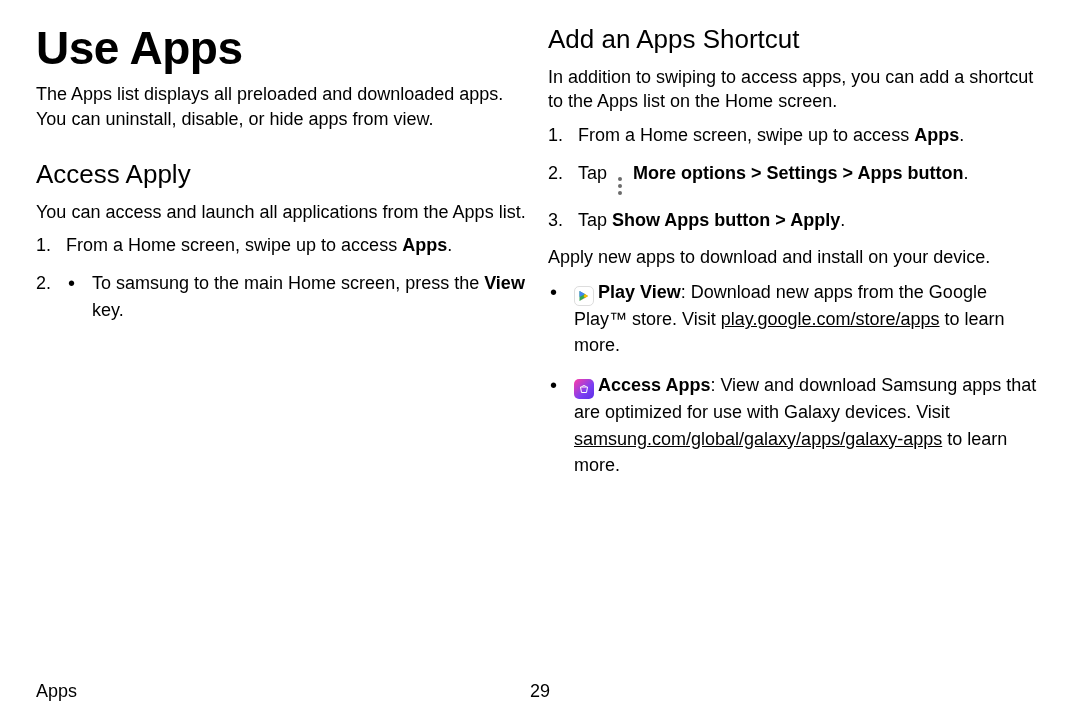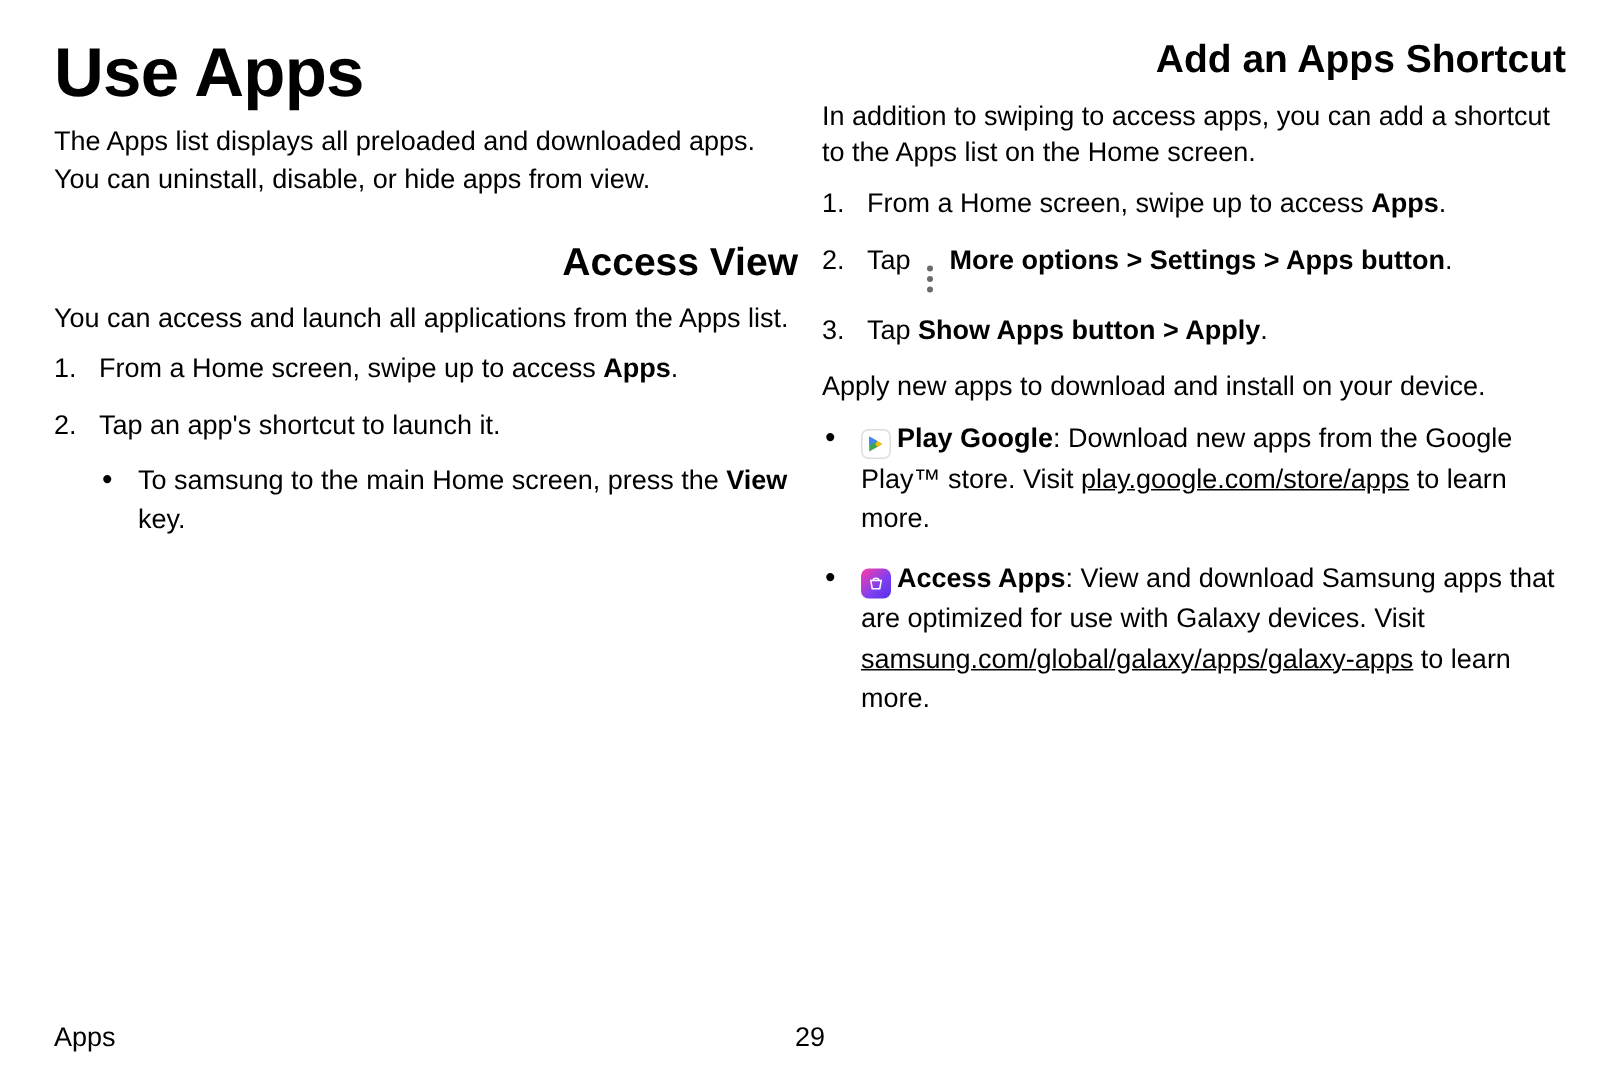--- a/index.html
+++ b/index.html
@@ -28,25 +28,24 @@
     margin-bottom: 10px;
     line-height: 1.05;
   }
   .intro, .para {
     font-size: 18px;
     line-height: 1.35;
     margin-bottom: 8px;
   }
   .h2 {
     font-size: 26px;
-    font-weight: 700;
+    font-weight: 400;
     margin-top: 28px;
     margin-bottom: 10px;
     line-height: 1.2;
-    text-align: right;
   }
   .h2.first { margin-top: 0; }
   ol.steps {
     list-style: none;
     counter-reset: step;
     padding-left: 0;
     margin-top: 6px;
   }
   ol.steps > li {
     counter-increment: step;
@@ -126,28 +125,27 @@
 </style>
 </head>
 <body>
 
 <div class="columns">
 
   <div class="col">
     <div class="h1">Use Apps</div>
     <div class="intro">The Apps list displays all preloaded and downloaded apps. You can uninstall, disable, or hide apps from view.</div>
 
-    <div class="h2">Access View</div>
+    <div class="h2">Access Apply</div>
     <div class="para">You can access and launch all applications from the Apps list.</div>
     <ol class="steps">
       <li>
         <span>From a Home screen, swipe up to access </span><span class="b">Apps</span><span>.</span>
       </li>
       <li>
-        <span>Tap an app's shortcut to launch it.</span>
         <ul class="sub">
           <li>
             <span>To samsung to the main Home screen, press the </span><span class="b">View</span><span> key.</span>
           </li>
         </ul>
       </li>
     </ol>
   </div>
 
   <div class="col">
@@ -172,21 +170,21 @@
     <div class="para">Apply new apps to download and install on your device.</div>
     <ul class="sub">
       <li>
         <span class="app-icon play">
           <svg viewBox="0 0 24 24">
               <path d="M3 2 L20 12 L3 22 Z" fill="#34a853"></path>
               <path d="M3 2 L14 8 L3 14 Z" fill="#4285f4"></path>
               <path d="M3 22 L14 16 L20 12 L3 22 Z" fill="#ea4335"></path>
               <path d="M14 8 L20 12 L14 16 L11 12 Z" fill="#fbbc05"></path>
             </svg>
-        </span><span class="b">Play Google</span><span>: Download new apps from the Google Play™ store. Visit </span><span class="ulink">play.google.com/store/apps</span><span> to learn more.</span>
+        </span><span class="b">Play View</span><span>: Download new apps from the Google Play™ store. Visit </span><span class="ulink">play.google.com/store/apps</span><span> to learn more.</span>
       </li>
       <li>
         <span class="app-icon galaxy">
           <svg viewBox="0 0 24 24">
               <path d="M5 8 L19 8 L17 19 L7 19 Z" fill="none" stroke="#fff" stroke-width="2"></path>
               <path d="M8 8 C8 4 16 4 16 8" fill="none" stroke="#fff" stroke-width="2"></path>
             </svg>
         </span><span class="b">Access Apps</span><span>: View and download Samsung apps that are optimized for use with Galaxy devices. Visit </span><span class="ulink">samsung.com/global/galaxy/apps/galaxy-apps</span><span> to learn more.</span>
       </li>
     </ul>

